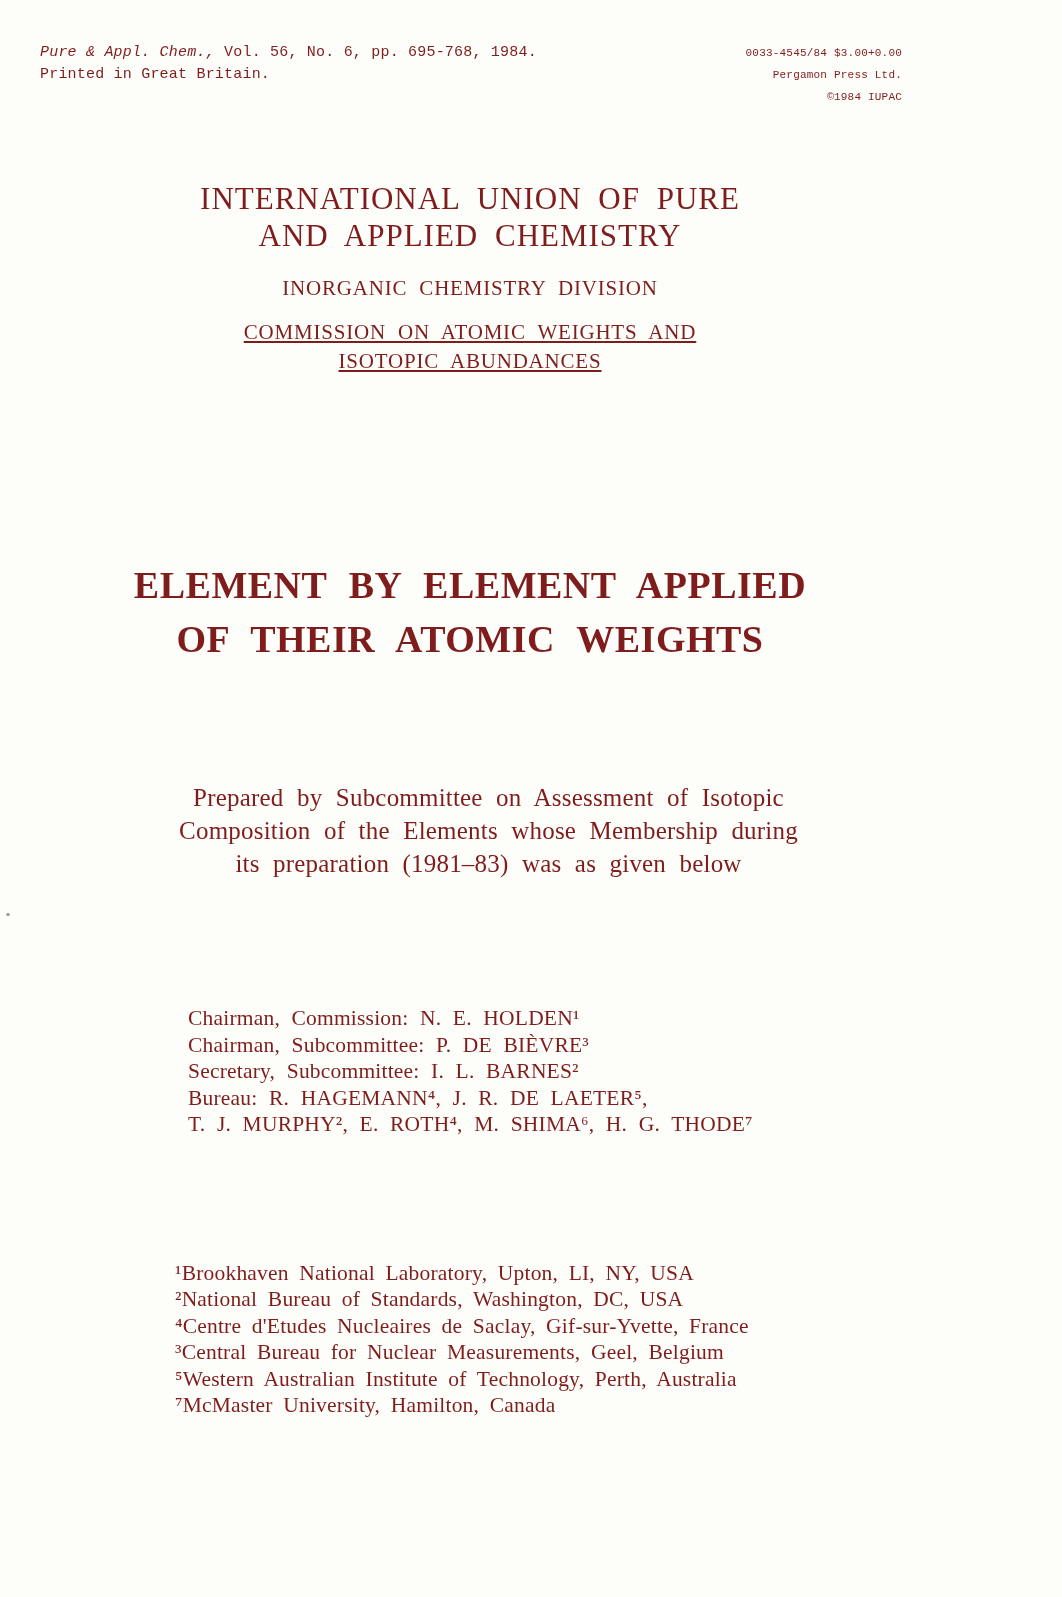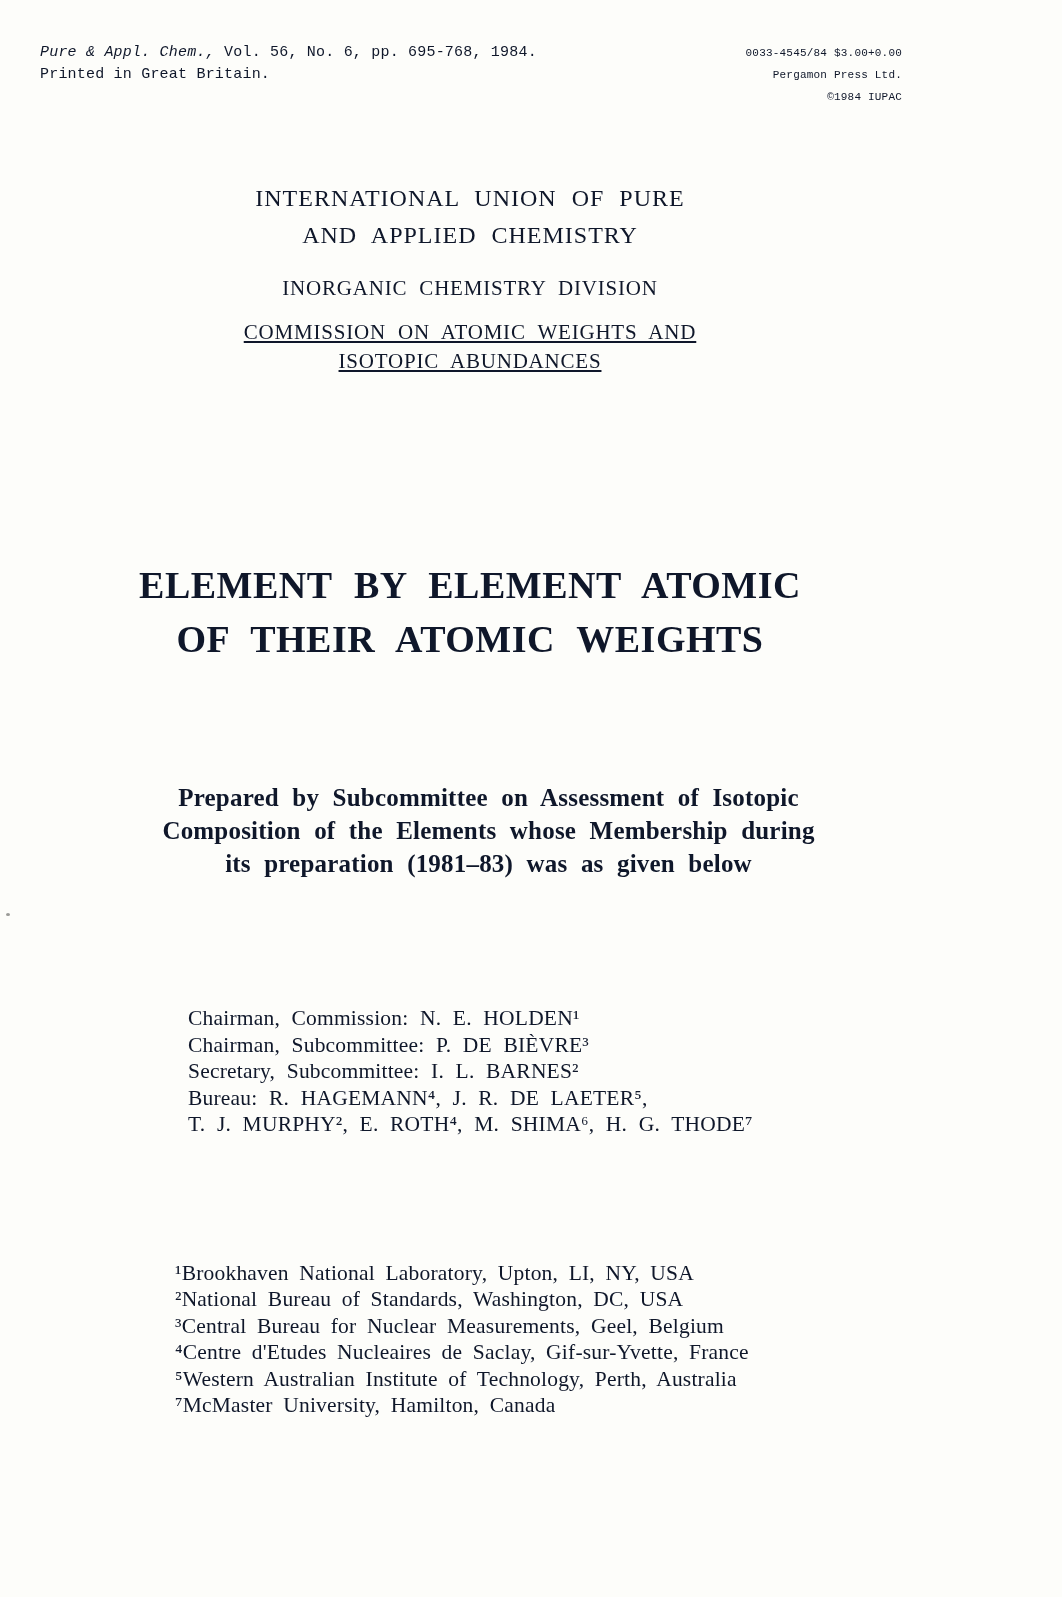--- a/index.html
+++ b/index.html
@@ -3,21 +3,21 @@
 <meta charset="utf-8">
 <style>
   * { margin: 0; padding: 0; box-sizing: border-box; }
   html, body { background: #888; }
   .page {
     position: relative;
     width: 1062px;
     height: 1597px;
     margin: 0 auto;
     background: #fdfdfa;
-    color: #0f172a;
+    color: #7f1d1d;
     font-family: "Liberation Serif", "DejaVu Serif", serif;
     overflow: hidden;
   }
 
   
   .header-left {
     position: absolute;
     left: 40px;
     top: 42px;
     font-family: "Liberation Mono", "DejaVu Sans Mono", monospace;
@@ -42,21 +42,21 @@
   
   .center-col {
     position: absolute;
     left: 0;
     width: 940px;
     text-align: center;
   }
 
   .org-block { top: 180px; }
   .org-name {
-    font-size: 24px;
+    font-size: 31px;
     line-height: 37px;
     letter-spacing: 1px;
     word-spacing: 8px;
     white-space: nowrap;
   }
   .org-division {
     margin-top: 22px;
     font-size: 21px;
     letter-spacing: 0.8px;
     word-spacing: 6px;
@@ -78,21 +78,21 @@
     font-weight: 700;
     line-height: 54px;
     letter-spacing: 0.5px;
     word-spacing: 12px;
     white-space: nowrap;
   }
 
   .subtitle {
     top: 781px;
     font-size: 25px;
-    font-weight: 700;
+    font-weight: 400;
     line-height: 33px;
     letter-spacing: 0.2px;
     word-spacing: 7px;
     white-space: nowrap;
     padding-left: 37px;
   }
 
   .committee {
     position: absolute;
     left: 188px;
@@ -149,42 +149,42 @@
       <div>AND APPLIED CHEMISTRY</div>
     </div>
     <div class="org-division">INORGANIC CHEMISTRY DIVISION</div>
     <div class="org-commission">
       <div>COMMISSION ON ATOMIC WEIGHTS AND</div>
       <div>ISOTOPIC ABUNDANCES</div>
     </div>
   </div>
 
   <div class="center-col article-title">
-    <div>ELEMENT BY ELEMENT ATOMIC</div>
+    <div>ELEMENT BY ELEMENT APPLIED</div>
     <div>OF THEIR ATOMIC WEIGHTS</div>
   </div>
 
   <div class="center-col subtitle">
     <div>Prepared by Subcommittee on Assessment of Isotopic</div>
     <div>Composition of the Elements whose Membership during</div>
     <div>its preparation (1981–83) was as given below</div>
   </div>
 
   <div class="committee">
     <div>Chairman, Commission: N. E. HOLDEN¹</div>
     <div>Chairman, Subcommittee: P. DE BIÈVRE³</div>
     <div>Secretary, Subcommittee: I. L. BARNES²</div>
     <div>Bureau: R. HAGEMANN⁴, J. R. DE LAETER⁵,</div>
     <div>T. J. MURPHY², E. ROTH⁴, M. SHIMA⁶, H. G. THODE⁷</div>
   </div>
 
   <div class="affiliations">
     <div>¹Brookhaven National Laboratory, Upton, LI, NY, USA</div>
     <div>²National Bureau of Standards, Washington, DC, USA</div>
+    <div>⁴Centre d'Etudes Nucleaires de Saclay, Gif-sur-Yvette, France</div>
     <div>³Central Bureau for Nuclear Measurements, Geel, Belgium</div>
-    <div>⁴Centre d'Etudes Nucleaires de Saclay, Gif-sur-Yvette, France</div>
     <div>⁵Western Australian Institute of Technology, Perth, Australia</div>
     <div>⁷McMaster University, Hamilton, Canada</div>
   </div>
 
   <div class="speck"></div>
 
 </div>
 
 </body></html>

